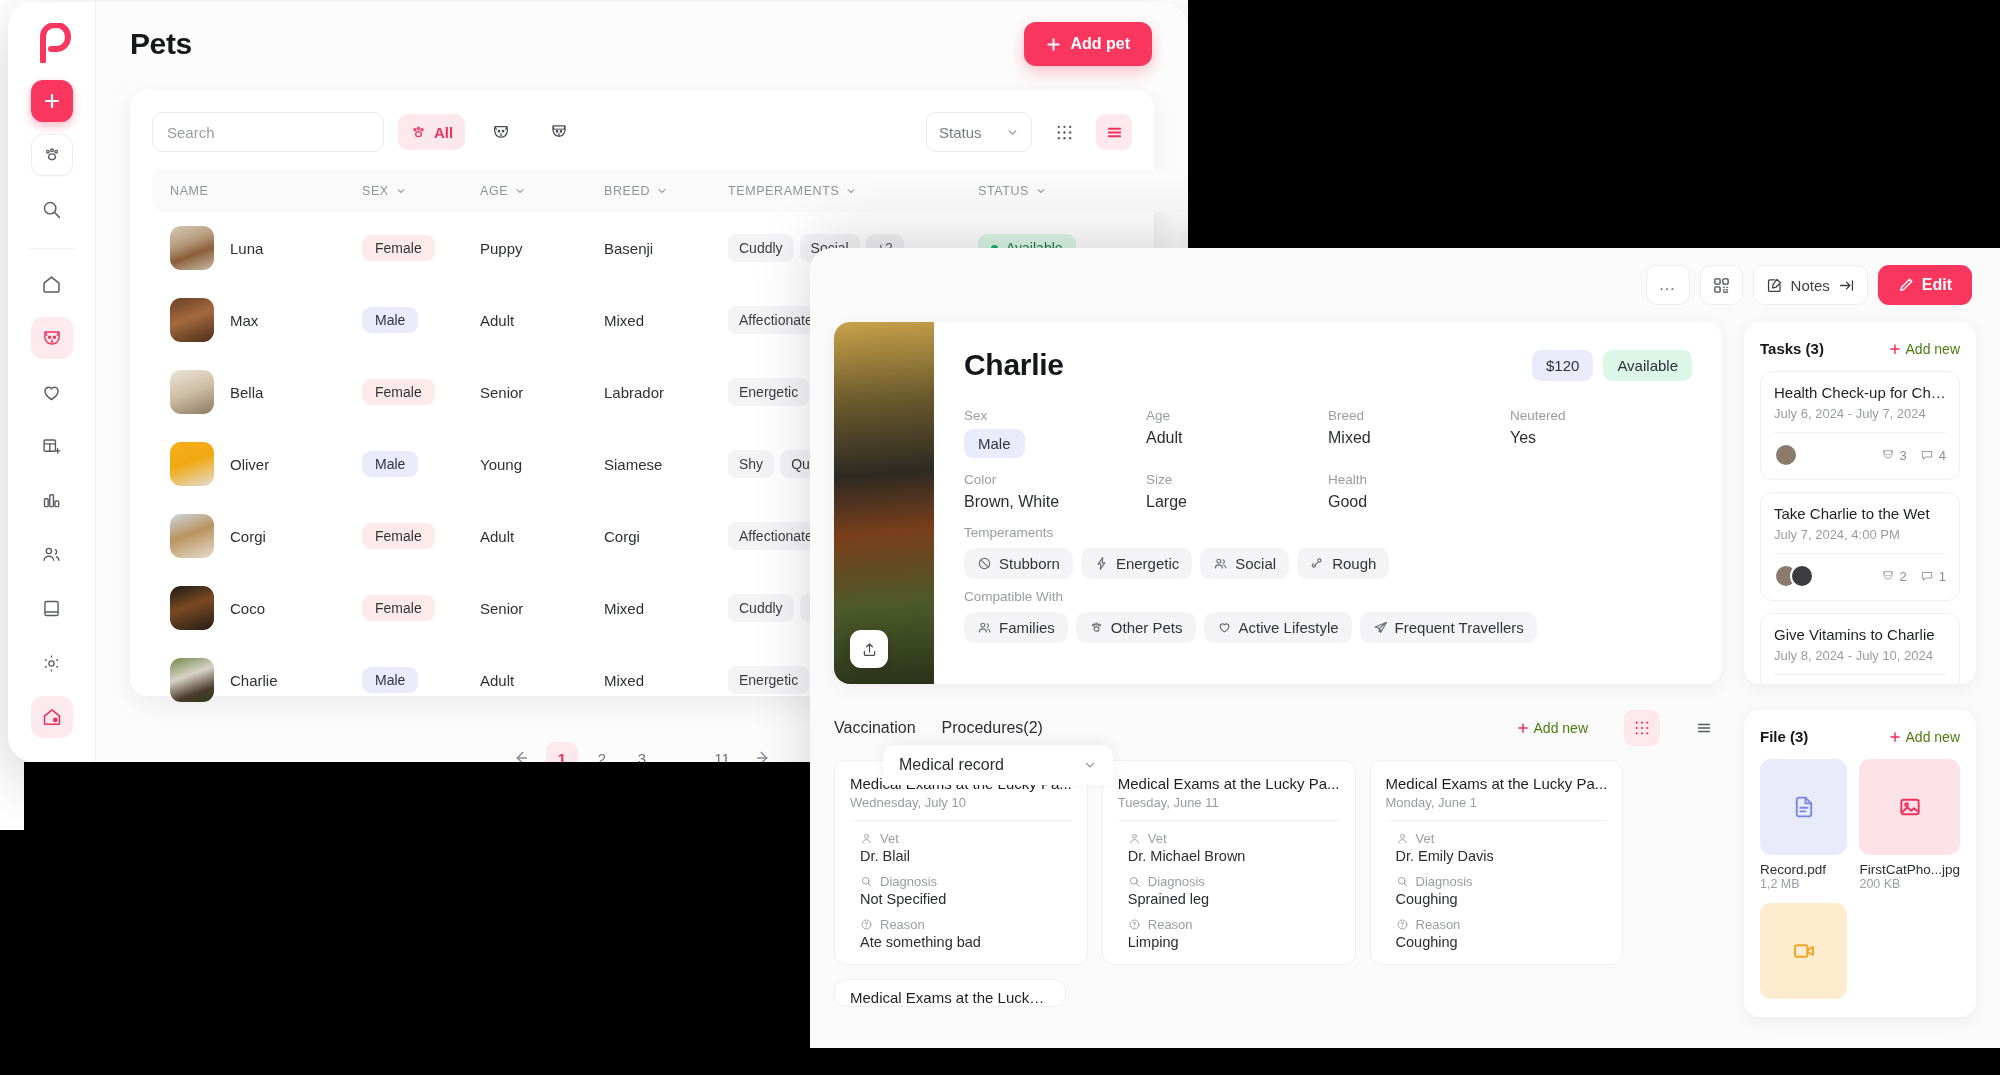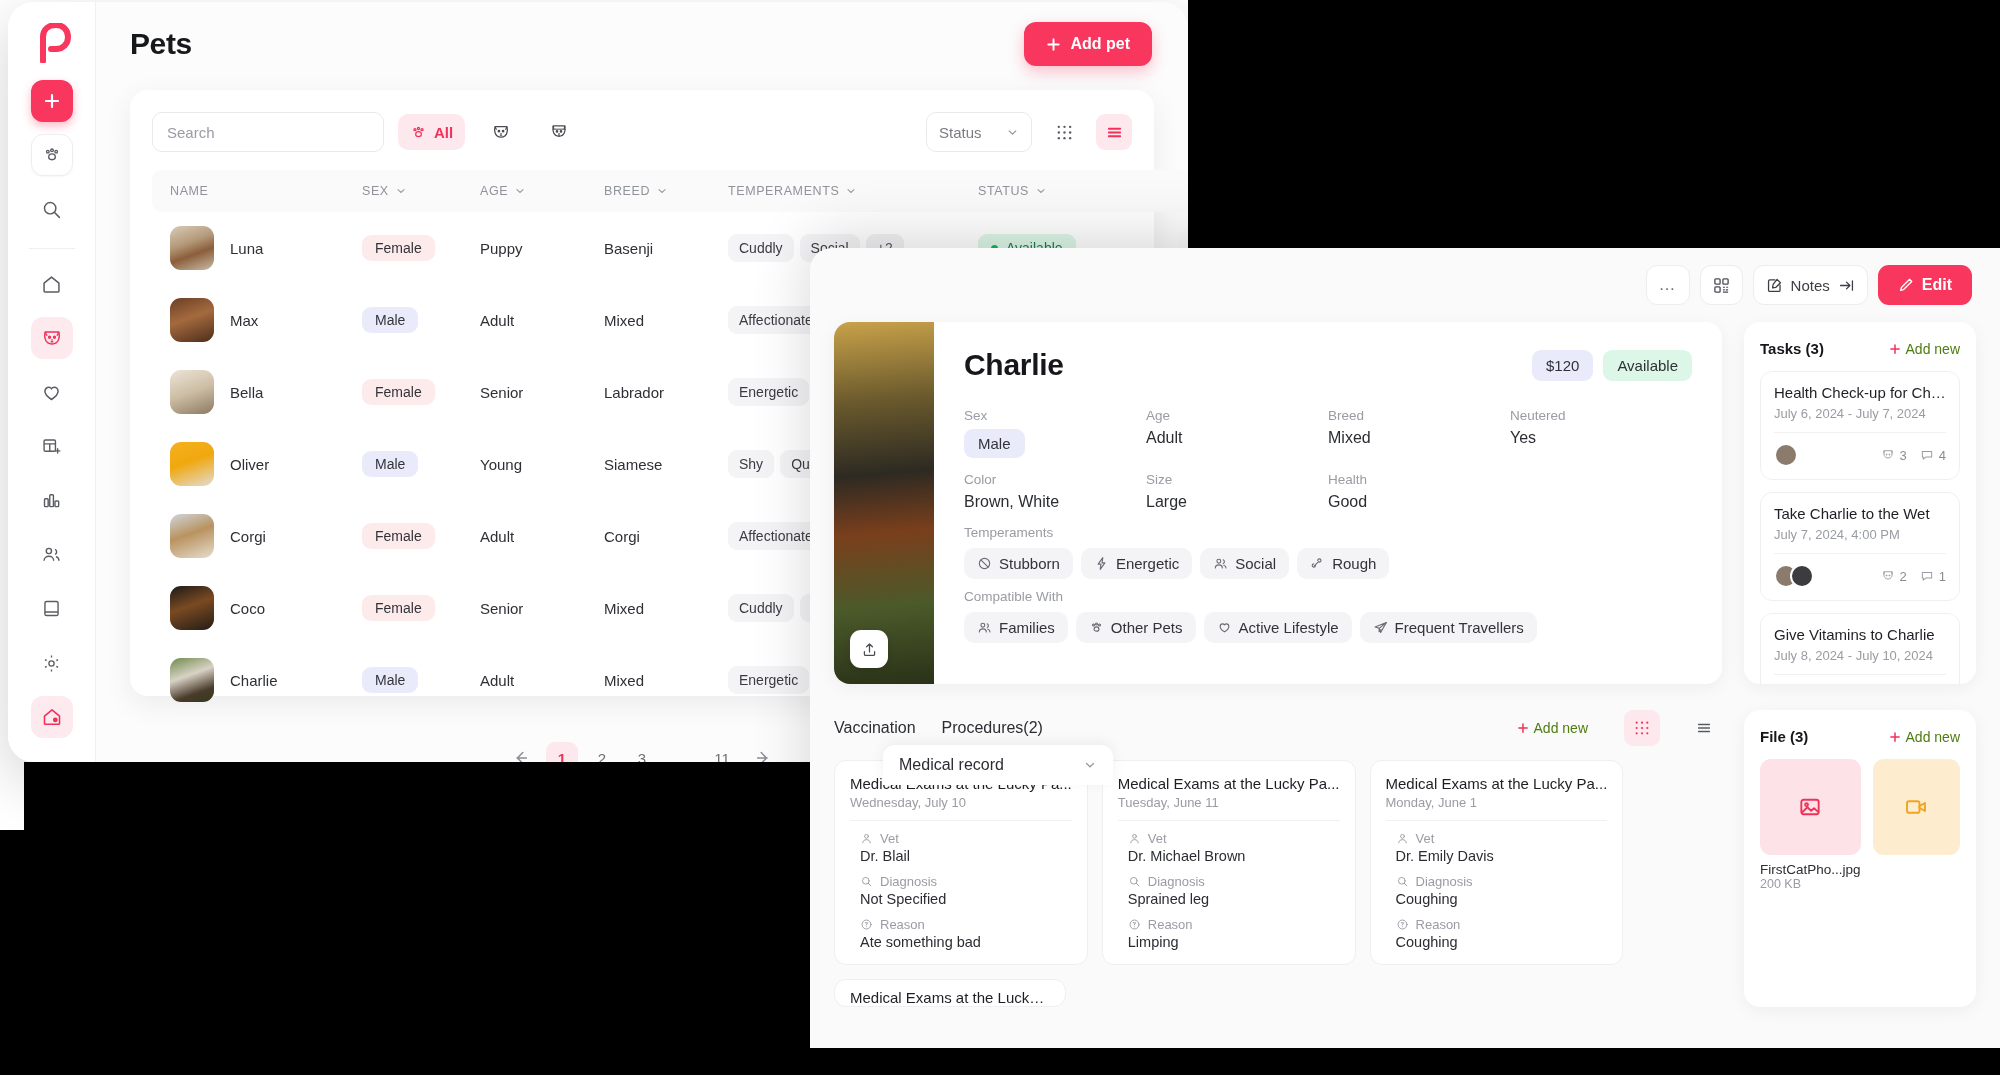--- a/index.html
+++ b/index.html
@@ -945,20 +945,31 @@
           <div class="panel-title">File (3)</div>
           <div class="addnew">
             <svg class="svgicon" width="12" height="12" viewBox="0 0 16 16">
                 <path d="M8 2.5v11M2.5 8h11" stroke="#f2315a" stroke-width="2" stroke-linecap="round"></path>
               </svg>
             <span>Add new</span>
           </div>
         </div>
         <div id="file-grid">
             <div>
+              <div class="file-thumb" style="background:#e9ebfb">
+                <svg class="svgicon" width="26" height="26" viewBox="0 0 18 18" fill="none" stroke="#7c84e8" stroke-width="1.3" stroke-linecap="round" stroke-linejoin="round">
+                  <path d="M10 2.5H5.5A1.5 1.5 0 0 0 4 4v10a1.5 1.5 0 0 0 1.5 1.5h7A1.5 1.5 0 0 0 14 14V6.5z"></path>
+                  <path d="M10 2.5V6.5H14"></path>
+                  <path d="M6.5 9.5h5M6.5 12h3.5"></path>
+                </svg>
+              </div>
+              <div class="file-name">Record.pdf</div>
+              <div class="file-size">1,2 MB</div>
+            </div>
+            <div>
               <div class="file-thumb" style="background:#fde3e8">
                 <svg class="svgicon" width="26" height="26" viewBox="0 0 18 18" fill="none" stroke="#f2315a" stroke-width="1.3" stroke-linecap="round" stroke-linejoin="round">
                   <rect x="3" y="4" width="12" height="10" rx="1.5"></rect>
                   <circle cx="6.6" cy="7.4" r="1"></circle>
                   <path d="M3.6 12.6l3.6-3.4 2.6 2.4 2-1.8 2.6 2.4"></path>
                 </svg>
               </div>
               <div class="file-name">FirstCatPho...jpg</div>
               <div class="file-size">200 KB</div>
             </div>

